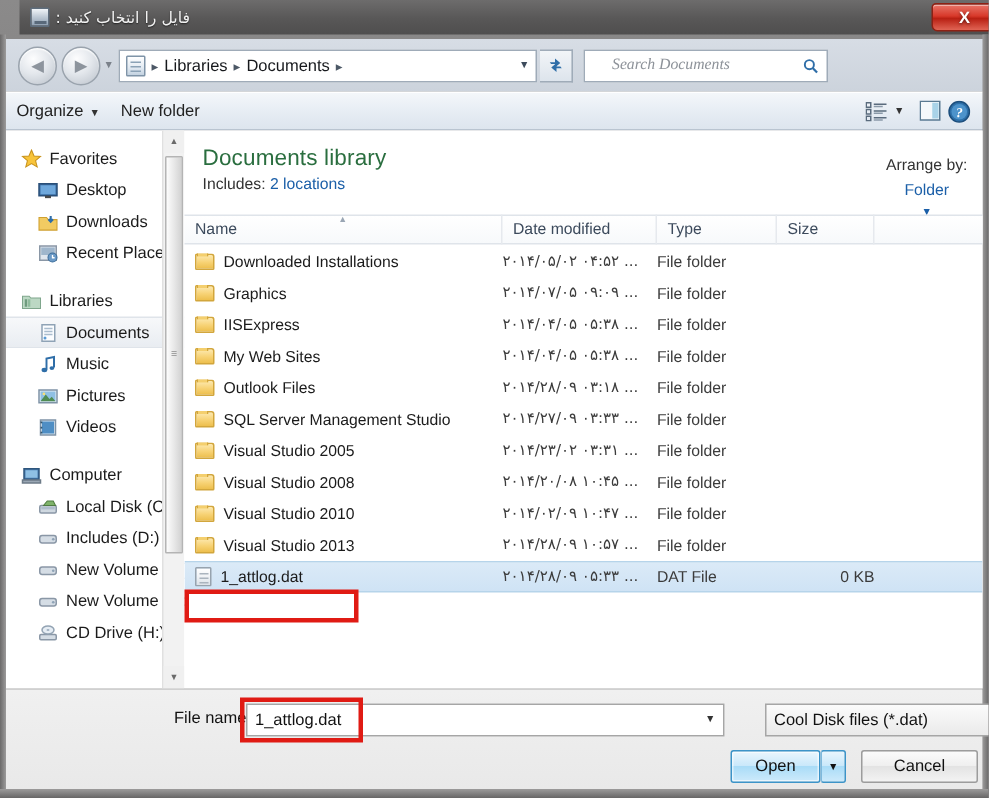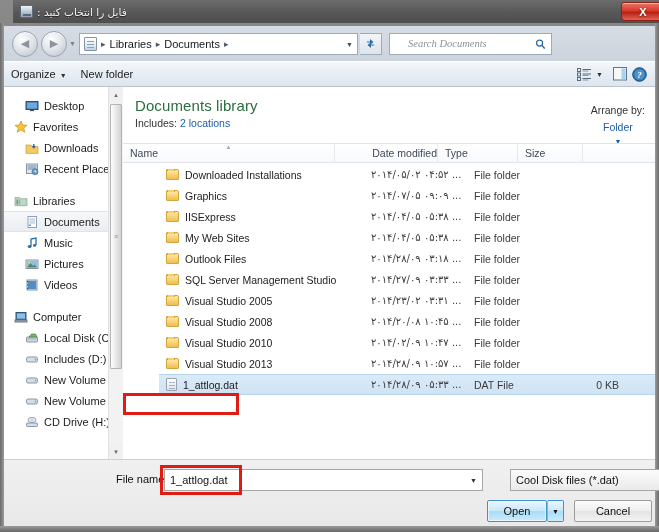--- a/index.html
+++ b/index.html
@@ -181,21 +181,21 @@
   .ch {
     font-size:10.5px; color:#3c4a5c; padding-left:7px; position:relative;
     height:20px; display:flex; align-items:center; cursor:pointer;
     border-right:1px solid #e6e9ee; flex:none;
   }
   .ch .sortmark {
     position:absolute; left:50%; top:1px; transform:translateX(-50%);
     color:#9aa6b4; font-size:6px;
   }
 
-  .filelist { position:absolute; left:0; right:0; top:77px; bottom:0; overflow:hidden;margin-left:36px; }
+  .filelist { position:absolute; left:0; right:0; top:77px; bottom:0; overflow:hidden; }
   .row {
     display:flex; align-items:center; height:21px; font-size:10.5px;
     color:#1b1b1b; cursor:pointer; position:relative;
   }
   .row.sel {
     background: linear-gradient(180deg,#dbeaf7 0%,#cfe3f5 100%);
     border-top:1px solid #b6d4ea; border-bottom:1px solid #b6d4ea;
   }
   .c-name { width:212px; flex:none; display:flex; align-items:center; padding-left:7px; white-space:nowrap; overflow:hidden;}
   .c-date { width:103px; flex:none; color:#3b3b3b; white-space:nowrap; font-family:"DejaVu Sans", sans-serif; font-size:10px;}
@@ -356,37 +356,37 @@
         <text x="7.5" y="11" font-size="9" fill="#fff" text-anchor="middle" font-family="Liberation Serif, serif" font-style="italic" font-weight="bold">?</text>
       </svg>
     </div>
   </div>
 
   <div class="body">
 
     <div class="navpane">
       <div class="np-list">
 
+        <div class="np-item">
+          <span class="np-ic">
+            <svg width="14" height="14" viewBox="0 0 14 14">
+                <polygon points="7,1 8.7,5 13,5.3 9.7,8.1 10.8,12.3 7,10 3.2,12.3 4.3,8.1 1,5.3 5.3,5" fill="#f8c43a" stroke="#c8921c" stroke-width="0.7"></polygon>
+              </svg>
+          </span>
+          <span>Favorites</span>
+        </div>
         <div class="np-item child">
           <span class="np-ic">
             <svg width="14" height="14" viewBox="0 0 14 14">
                 <rect x="1" y="2.5" width="12" height="8" fill="#3a6ea5" stroke="#2a4f78"></rect>
                 <rect x="2" y="3.5" width="10" height="6" fill="#6fa8dc"></rect>
                 <rect x="5" y="10.5" width="4" height="1.6" fill="#4a4a4a"></rect>
               </svg>
           </span>
           <span>Desktop</span>
-        </div>
-        <div class="np-item">
-          <span class="np-ic">
-            <svg width="14" height="14" viewBox="0 0 14 14">
-                <polygon points="7,1 8.7,5 13,5.3 9.7,8.1 10.8,12.3 7,10 3.2,12.3 4.3,8.1 1,5.3 5.3,5" fill="#f8c43a" stroke="#c8921c" stroke-width="0.7"></polygon>
-              </svg>
-          </span>
-          <span>Favorites</span>
         </div>
         <div class="np-item child">
           <span class="np-ic">
             <svg width="14" height="14" viewBox="0 0 14 14">
                 <path d="M1 4 h5 l1.2 1.4 H13 v7 H1 Z" fill="#f2cb62" stroke="#cfa02f" stroke-width="0.7"></path>
                 <path d="M8.8 3 v3.4 M7.3 5.2 L8.8 6.8 L10.3 5.2" stroke="#2f6ea8" stroke-width="1.4" fill="none"></path>
               </svg>
           </span>
           <span>Downloads</span>
         </div>
@@ -541,21 +541,21 @@
         <span>Arrange by:</span>
         <span class="val">Folder</span>
         <span class="car">▼</span>
       </div>
 
       <div class="colhead">
         <div class="ch" style="width:212px;">
           <span class="sortmark">▲</span>
           <span>Name</span>
         </div>
-        <div class="ch" style="width:103px;justify-content:flex-end;">
+        <div class="ch" style="width:103px;">
           <span>Date modified</span>
         </div>
         <div class="ch" style="width:80px;">
           <span>Type</span>
         </div>
         <div class="ch" style="width:65px;">
           <span>Size</span>
         </div>
         <div class="ch" style="flex:1;border-right:none;"></div>
       </div>

